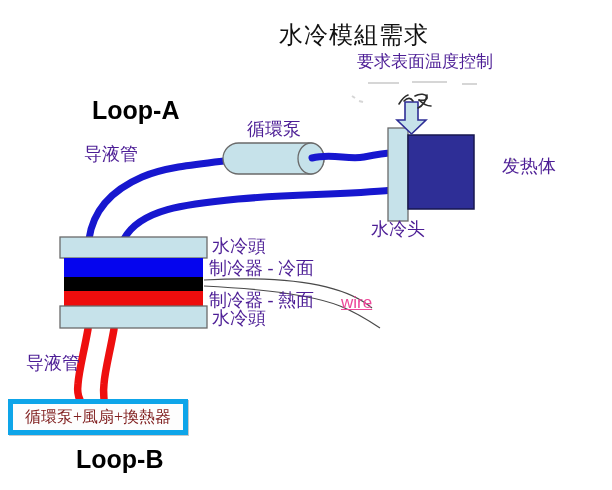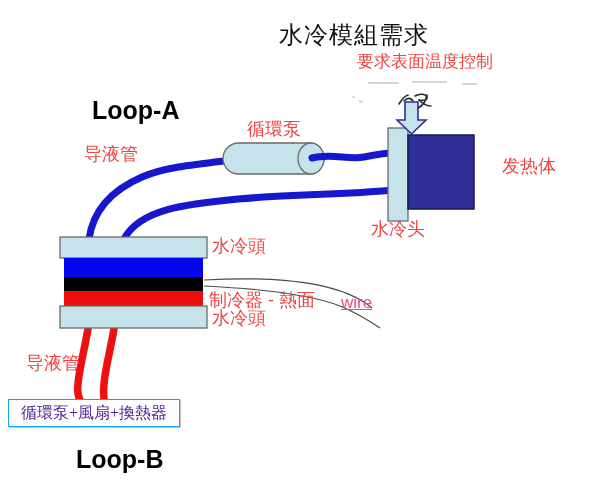--- a/index.html
+++ b/index.html
@@ -2,41 +2,41 @@
 <html><head>
 <meta charset="utf-8">
 <style>
   html,body{margin:0;padding:0;background:#fff;}
   #canvas{
     position:relative;width:612px;height:490px;background:#ffffff;overflow:hidden;
     font-family:"Liberation Serif","DejaVu Serif",serif;color:#1a1a1a;
   }
   #diagram-svg{position:absolute;left:0;top:0;width:612px;height:490px;}
   .lbl{position:absolute;white-space:nowrap;line-height:1.15;}
-  .cjk{font-family:Liberation Sans, sans-serif;font-size:18px;color:#ef4444;}
+  .cjk{font-family:Liberation Serif, serif;font-size:18px;color:#4c1d95;}
   .title{left:279px;top:22px;font-size:24px;letter-spacing:1px;color:#111;}
   .subtitle{left:357px;top:52px;font-size:17px;}
   .loop{font-family:"Liberation Sans","DejaVu Sans",sans-serif;font-weight:bold;font-size:25px;color:#000;}
   .loop-a{left:92px;top:96px;}
   .loop-b{left:76px;top:445px;}
   .pump-label{left:247px;top:119px;}
   .tube-top-label{left:84px;top:144px;}
   .heater-label{left:502px;top:156px;}
   .right-coldhead-label{left:371px;top:219px;}
   .stack-top-plate-label{left:212px;top:236px;}
   .tec-cold-label{left:209px;top:258px;}
   .tec-hot-label{left:209px;top:290px;}
   .stack-bottom-plate-label{left:212px;top:308px;}
   .wire-label{left:341px;top:293px;font-family:"Liberation Sans","DejaVu Sans",sans-serif;font-size:17px;color:#ec4899;text-decoration:underline;}
   .tube-bottom-label{left:26px;top:353px;}
   .bottom-unit{
     position:absolute;left:8px;top:399px;width:170px;height:26px;
-    background:#fdfdfd;border:1px solid #0ea5e9;box-shadow:1px 1px 0 #c9c9c9;
+    background:#fdfdfd;border:5px solid #0ea5e9;box-shadow:1px 1px 0 #c9c9c9;
     display:flex;align-items:center;justify-content:center;
-    font-size:16px;color:#4c1d95;
+    font-size:16px;color:#7f1d1d;
   }
 </style>
 </head>
 <body>
 
 <div id="canvas">
 
   <svg id="diagram-svg" viewBox="0 0 612 490">
 
     <g stroke="#d6d6d6" stroke-width="2" fill="none">
@@ -93,20 +93,21 @@
   <div class="lbl subtitle cjk">要求表面温度控制</div>
 
   <div class="lbl loop loop-a">Loop-A</div>
   <div class="lbl cjk pump-label">循環泵</div>
   <div class="lbl cjk tube-top-label">导液管</div>
 
   <div class="lbl cjk heater-label">发热体</div>
   <div class="lbl cjk right-coldhead-label">水冷头</div>
 
   <div class="lbl cjk stack-top-plate-label">水冷頭</div>
+  <div class="lbl cjk tec-cold-label">制冷器 - 冷面</div>
   <div class="lbl cjk tec-hot-label">制冷器 - 熱面</div>
   <div class="lbl cjk stack-bottom-plate-label">水冷頭</div>
 
   <div class="lbl wire-label">wire</div>
 
   <div class="lbl cjk tube-bottom-label">导液管</div>
   <div class="bottom-unit">
     <span>循環泵+風扇+換熱器</span>
   </div>
   <div class="lbl loop loop-b">Loop-B</div>

